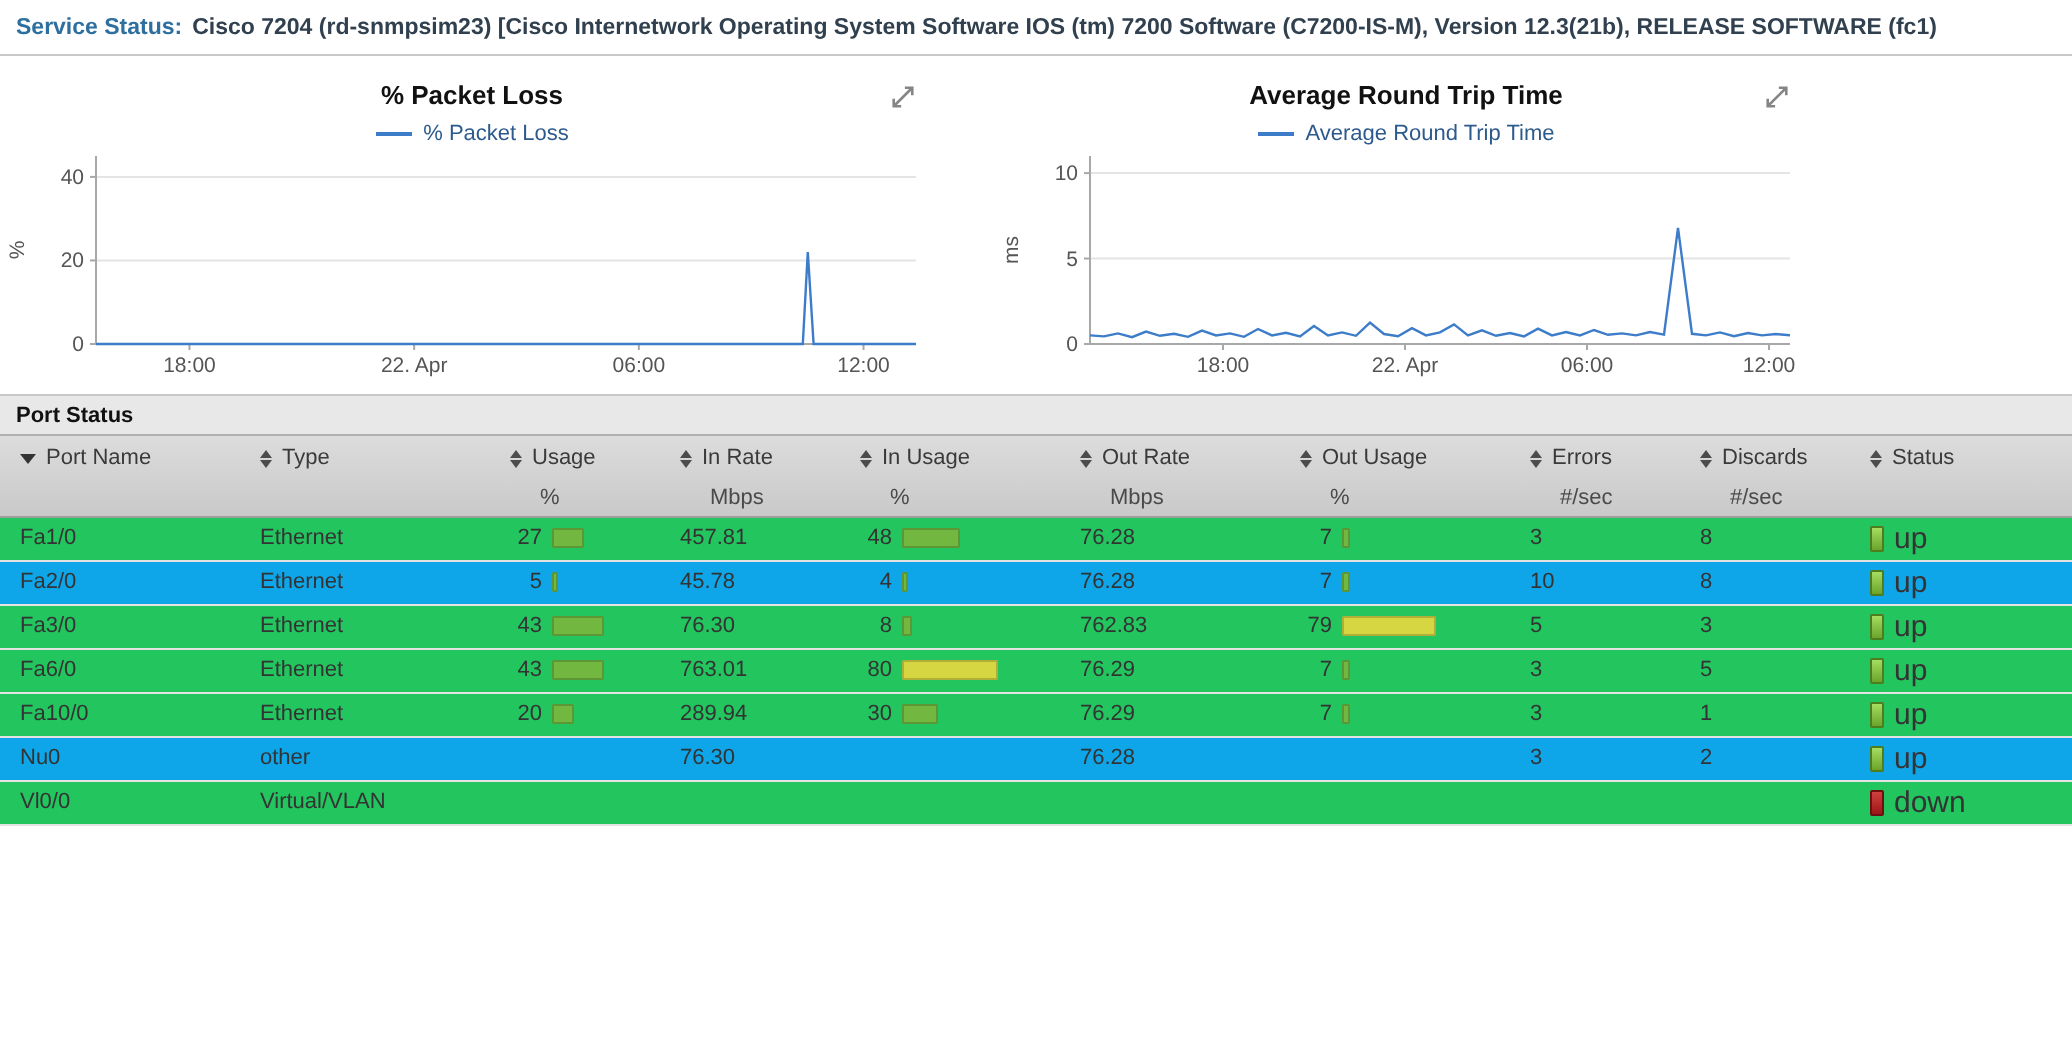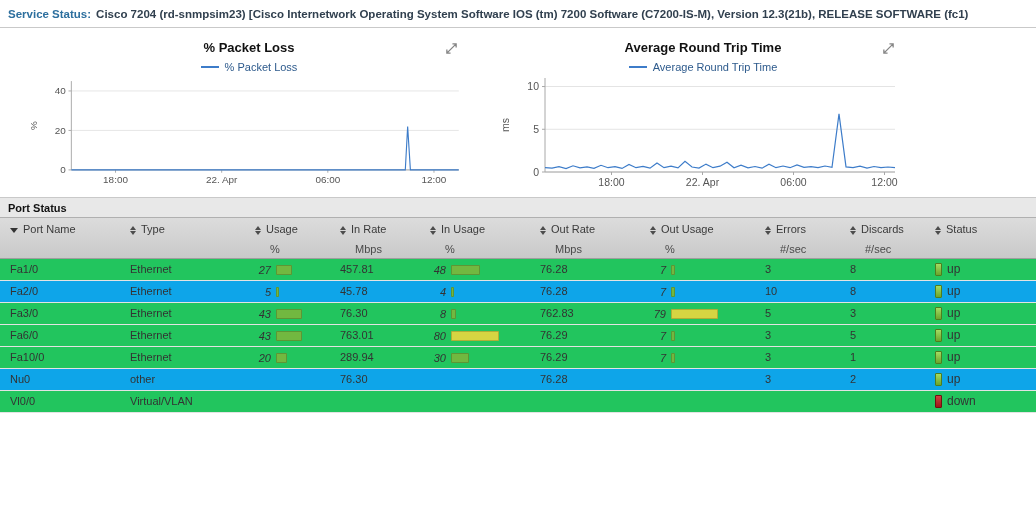--- a/index.html
+++ b/index.html
@@ -16,21 +16,21 @@
     height:28px; display:flex; align-items:center; gap:5px;
     padding:0 8px; border-bottom:1px solid #c9c9c9;
     font-size:11.5px; font-weight:bold; white-space:nowrap; overflow:hidden;
   }
   .topbar .ss-label { color:#2d6f9e; }
   .topbar .ss-value { color:#31404f; }
 
   
   .charts { height:170px; display:flex; border-bottom:1px solid #c9c9c9; background:#fff; }
   .chart-panel { position:relative; padding-top:12px; }
-  .cp1 { width:472px;padding-left:26px; }
+  .cp1 { width:472px; }
   .cp2 { width:412px;margin-left:25px; }
   .charts .filler { flex:1; }
   .chart-title { text-align:center; font-size:13px; font-weight:bold; color:#111; height:16px; }
   .chart-legend { display:flex; justify-content:center; align-items:center; gap:6px; margin-top:4px; height:14px; font-size:11px; color:#2d5a8c; }
   .legend-swatch { width:18px; height:2px; background:#3d7cc9; display:inline-block; }
   svg.chart { width:100%; height:120px; display:block; }
   .grid-line { stroke:#e4e4e4; stroke-width:1; }
   .axis-line { stroke:#a8a8a8; stroke-width:1; }
   .ytick-label { font-size:10.5px; fill:#555; }
   .xtick-label { font-size:10.5px; fill:#555; }
@@ -54,29 +54,29 @@
 
   
   .sort { display:inline-flex; flex-direction:column; gap:1px; margin-right:5px; vertical-align:middle; }
   .sort i { display:block; width:0; height:0; border-left:3.5px solid transparent; border-right:3.5px solid transparent; }
   .sort i.up { border-bottom:4px solid #4c4c4c; }
   .sort i.dn { border-top:4px solid #4c4c4c; }
   .tri-down { display:inline-block; width:0; height:0; margin-right:5px; vertical-align:middle;
               border-left:4px solid transparent; border-right:4px solid transparent; border-top:5px solid #333; }
 
   
-  .val { display:inline-block; width:16px; text-align:right; margin-right:5px; vertical-align:middle;font-style:italic; }
+  .val { display:inline-block; width:16px; text-align:right; margin-right:5px; vertical-align:middle; }
   .bar { display:inline-block; height:10px; vertical-align:middle; border-radius:1px;
          box-shadow:inset 0 0 0 1px rgba(0,0,0,0.18); }
 
   
   .stat-ic { display:inline-block; width:7px; height:13px; vertical-align:middle; margin-right:5px; border-radius:1px; }
   .stat-ic.up { background:linear-gradient(#a5dc62,#6ba52b); border:1px solid #4e7d1e; }
   .stat-ic.down { background:linear-gradient(#d04040,#9c1717); border:1px solid #6e1010; }
-  .stat-label { vertical-align:middle; font-size:12px; color:#333; }
+  .stat-label { vertical-align:middle; font-size:15px; color:#333; }
 </style>
 </head>
 <body>
 
 <div class="topbar">
   <span class="ss-label">Service Status:</span>
   <span class="ss-value">Cisco 7204 (rd-snmpsim23) [Cisco Internetwork Operating System Software IOS (tm) 7200 Software (C7200-IS-M), Version 12.3(21b), RELEASE SOFTWARE (fc1)</span>
 </div>
 
 <div class="charts">

